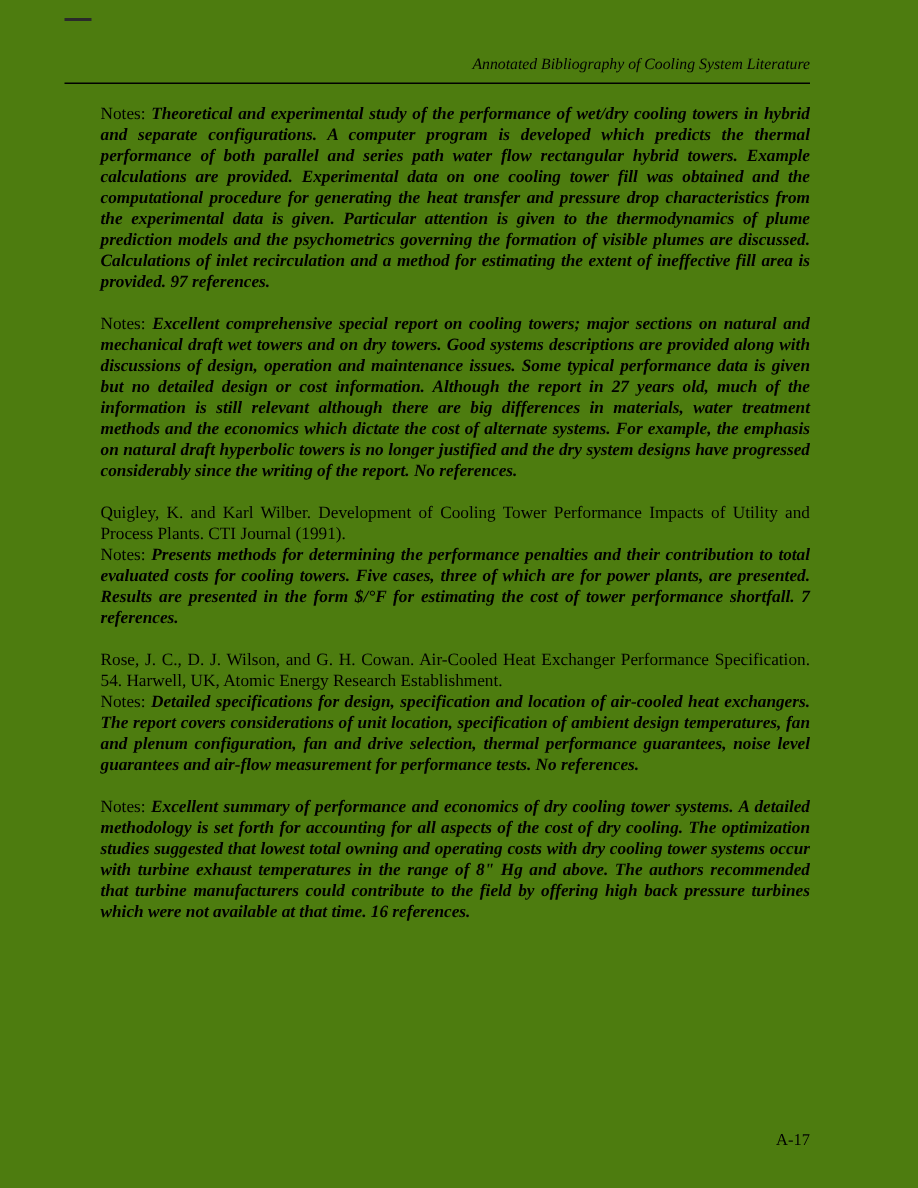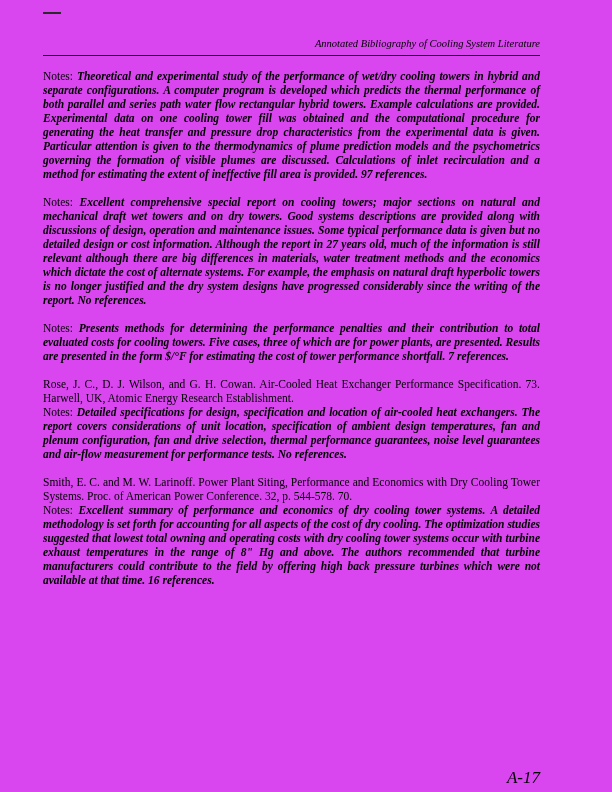--- a/index.html
+++ b/index.html
@@ -4,21 +4,21 @@
 <style>
   html, body {
     margin: 0;
     padding: 0;
     background: #e8e8e8;
   }
   .page {
     width: 612px;
     height: 792px;
     margin: 0 auto;
-    background: #d946ef;
+    background: #4d7c0f;
     position: relative;
     box-sizing: border-box;
     padding: 38px 72px 0 43px;
     font-family: "Liberation Serif", serif;
     color: #000000;
     overflow: hidden;
   }
   .scan-mark {
     position: absolute;
     top: 12px;
@@ -40,40 +40,40 @@
     margin: 0 0 13px 0;
   }
   .doc-body p {
     margin: 0;
     font-size: 11.5px;
     line-height: 14px;
     text-align: justify;
   }
   .entry {
     margin-bottom: 14px;
+    margin-left: 24px;
   }
   .citation {
     font-style: normal;
     font-weight: normal;
   }
   .notes-label {
     font-style: normal;
     font-weight: normal;
   }
   .notes-text {
     font-weight: bold;
     font-style: italic;
   }
   .page-footer {
     position: absolute;
-    bottom: 7px;
+    bottom: 25px;
     right: 72px;
-    font-size: 17px;
+    font-size: 11px;
     line-height: 14px;
-    font-style: italic;
   }
 </style>
 </head>
 <body>
 
 <div class="page">
 
   <div class="scan-mark"></div>
 
   <div class="running-header">Annotated Bibliography of Cooling System Literature</div>
@@ -84,30 +84,30 @@
 
     <div class="entry">
       <p><span class="notes-label">Notes: </span><span class="notes-text">Theoretical and experimental study of the performance of wet/dry cooling towers in hybrid and separate configurations. A computer program is developed which predicts the thermal performance of both parallel and series path water flow rectangular hybrid towers. Example calculations are provided. Experimental data on one cooling tower fill was obtained and the computational procedure for generating the heat transfer and pressure drop characteristics from the experimental data is given. Particular attention is given to the thermodynamics of plume prediction models and the psychometrics governing the formation of visible plumes are discussed. Calculations of inlet recirculation and a method for estimating the extent of ineffective fill area is provided. 97 references.</span></p>
     </div>
 
     <div class="entry">
       <p><span class="notes-label">Notes: </span><span class="notes-text">Excellent comprehensive special report on cooling towers; major sections on natural and mechanical draft wet towers and on dry towers. Good systems descriptions are provided along with discussions of design, operation and maintenance issues. Some typical performance data is given but no detailed design or cost information. Although the report in 27 years old, much of the information is still relevant although there are big differences in materials, water treatment methods and the economics which dictate the cost of alternate systems. For example, the emphasis on natural draft hyperbolic towers is no longer justified and the dry system designs have progressed considerably since the writing of the report. No references.</span></p>
     </div>
 
     <div class="entry">
+      <p class="citation">Quigley, K. and Karl Wilber. Development of Cooling Tower Performance Impacts of Utility and Process Plants. CTI Journal (1991).</p>
       <p><span class="notes-label">Notes: </span><span class="notes-text">Presents methods for determining the performance penalties and their contribution to total evaluated costs for cooling towers. Five cases, three of which are for power plants, are presented. Results are presented in the form $/°F for estimating the cost of tower performance shortfall. 7 references.</span></p>
     </div>
 
     <div class="entry">
-      <p class="citation">Rose, J. C., D. J. Wilson, and G. H. Cowan. Air-Cooled Heat Exchanger Performance Specification. 73. Harwell, UK, Atomic Energy Research Establishment.</p>
+      <p class="citation">Rose, J. C., D. J. Wilson, and G. H. Cowan. Air-Cooled Heat Exchanger Performance Specification. 54. Harwell, UK, Atomic Energy Research Establishment.</p>
       <p><span class="notes-label">Notes: </span><span class="notes-text">Detailed specifications for design, specification and location of air-cooled heat exchangers. The report covers considerations of unit location, specification of ambient design temperatures, fan and plenum configuration, fan and drive selection, thermal performance guarantees, noise level guarantees and air-flow measurement for performance tests. No references.</span></p>
     </div>
 
     <div class="entry">
-      <p class="citation">Smith, E. C. and M. W. Larinoff. Power Plant Siting, Performance and Economics with Dry Cooling Tower Systems. Proc. of American Power Conference. 32, p. 544-578. 70.</p>
       <p><span class="notes-label">Notes: </span><span class="notes-text">Excellent summary of performance and economics of dry cooling tower systems. A detailed methodology is set forth for accounting for all aspects of the cost of dry cooling. The optimization studies suggested that lowest total owning and operating costs with dry cooling tower systems occur with turbine exhaust temperatures in the range of 8" Hg and above. The authors recommended that turbine manufacturers could contribute to the field by offering high back pressure turbines which were not available at that time. 16 references.</span></p>
     </div>
 
   </div>
 
   <div class="page-footer">A-17</div>
 
 </div>
 
 </body></html>

